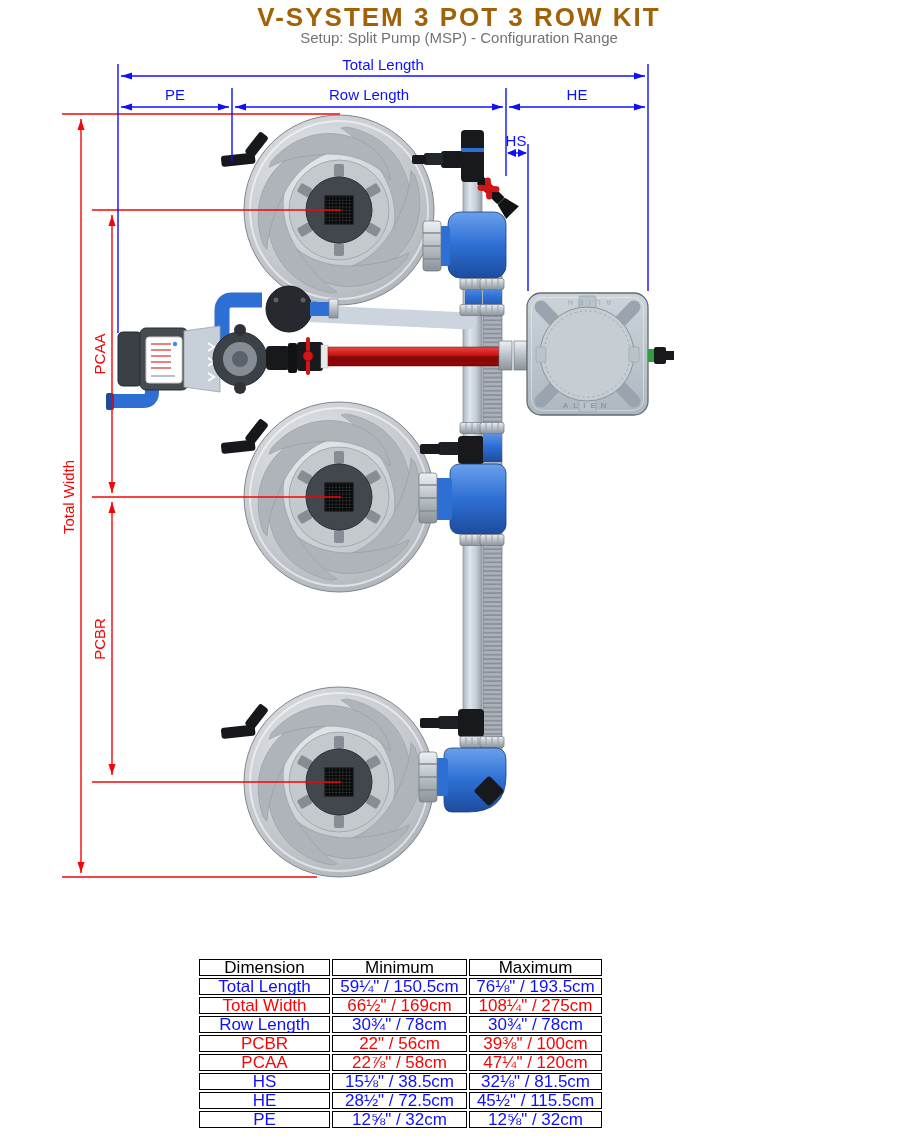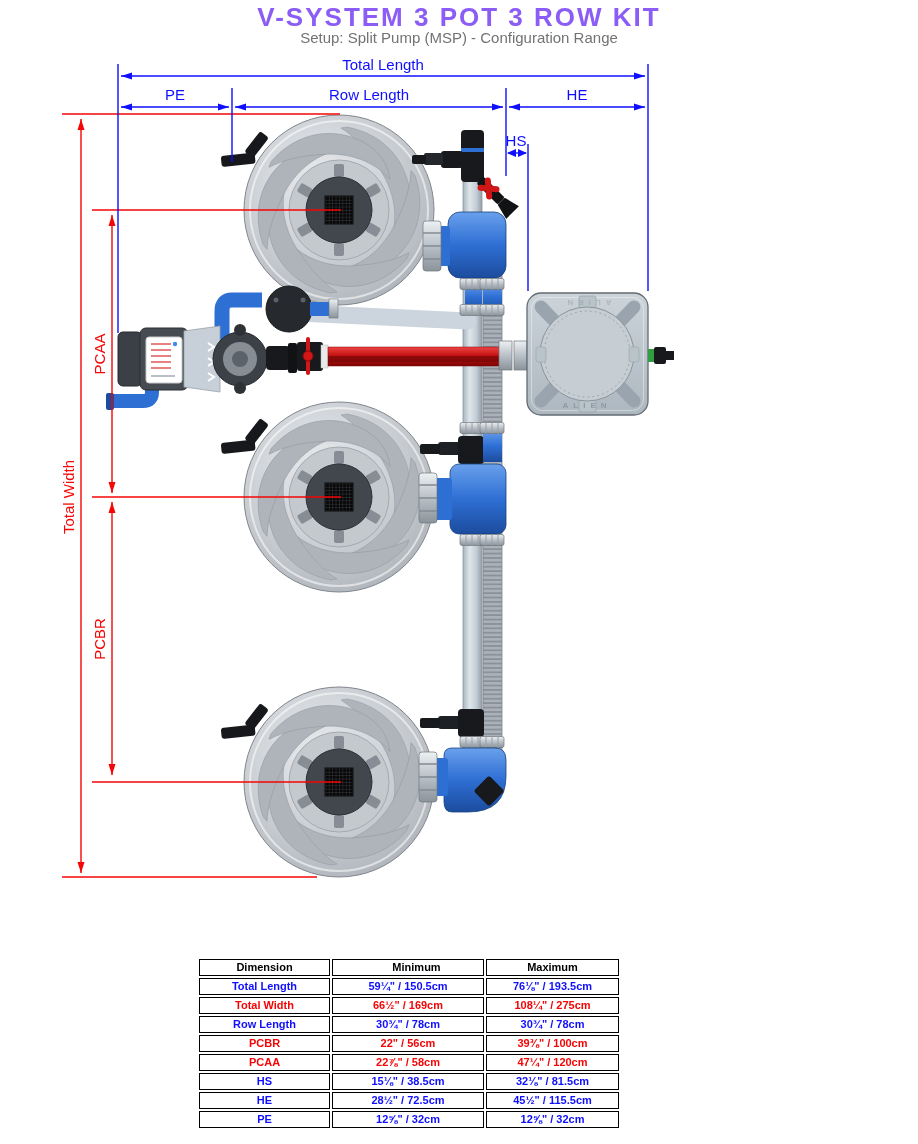--- a/index.html
+++ b/index.html
@@ -1,31 +1,31 @@
 <!DOCTYPE html>
 <html><head>
 <meta charset="utf-8">
 <style>
   html,body{margin:0;padding:0;background:#fff;}
   .page{position:relative;width:918px;height:1144px;background:#fff;overflow:hidden;
         font-family:"Liberation Sans",sans-serif;}
   .title{position:absolute;top:2px;left:0;width:918px;text-align:center;
-         font-size:26px;font-weight:bold;letter-spacing:2px;color:#8b5cf6;}
+         font-size:26px;font-weight:bold;letter-spacing:2px;color:#a16207;}
   .subtitle{position:absolute;top:29px;left:0;width:918px;text-align:center;
             font-size:15px;color:#737373;}
   svg.diagram{position:absolute;top:0;left:0;}
   svg text{font-family:"Liberation Sans",sans-serif;}
   .dimlabel-b{fill:#0f0fff;font-size:15px;}
   .dimlabel-r{fill:#f50505;font-size:15px;}
   table.dims{position:absolute;left:197px;top:957px;border-collapse:separate;
              border-spacing:2px;background:#fff;}
   table.dims th,table.dims td{border:1.6px solid #000;height:15px;line-height:15px;
-             padding:0;text-align:center;font-size:11px;font-weight:700;
+             padding:0;text-align:center;font-size:17px;font-weight:400;
              font-family:"Liberation Sans",sans-serif;white-space:nowrap;margin-left:13px;}
-  table.dims .c1{width:129px;} table.dims .c2{width:133px;padding-left:17px;} table.dims .c3{width:131px;text-align:center;}
+  table.dims .c1{width:129px;} table.dims .c2{width:133px;} table.dims .c3{width:131px;text-align:center;}
   td.dn{font-weight:bold;}
   .b{color:#0f0fff;} .r{color:#f50505;}
 </style>
 </head>
 <body>
 
 <div class="page">
 
   <div class="title">V-SYSTEM 3 POT 3 ROW KIT</div>
   <div class="subtitle">Setup: Split Pump (MSP) - Configuration Range</div>

